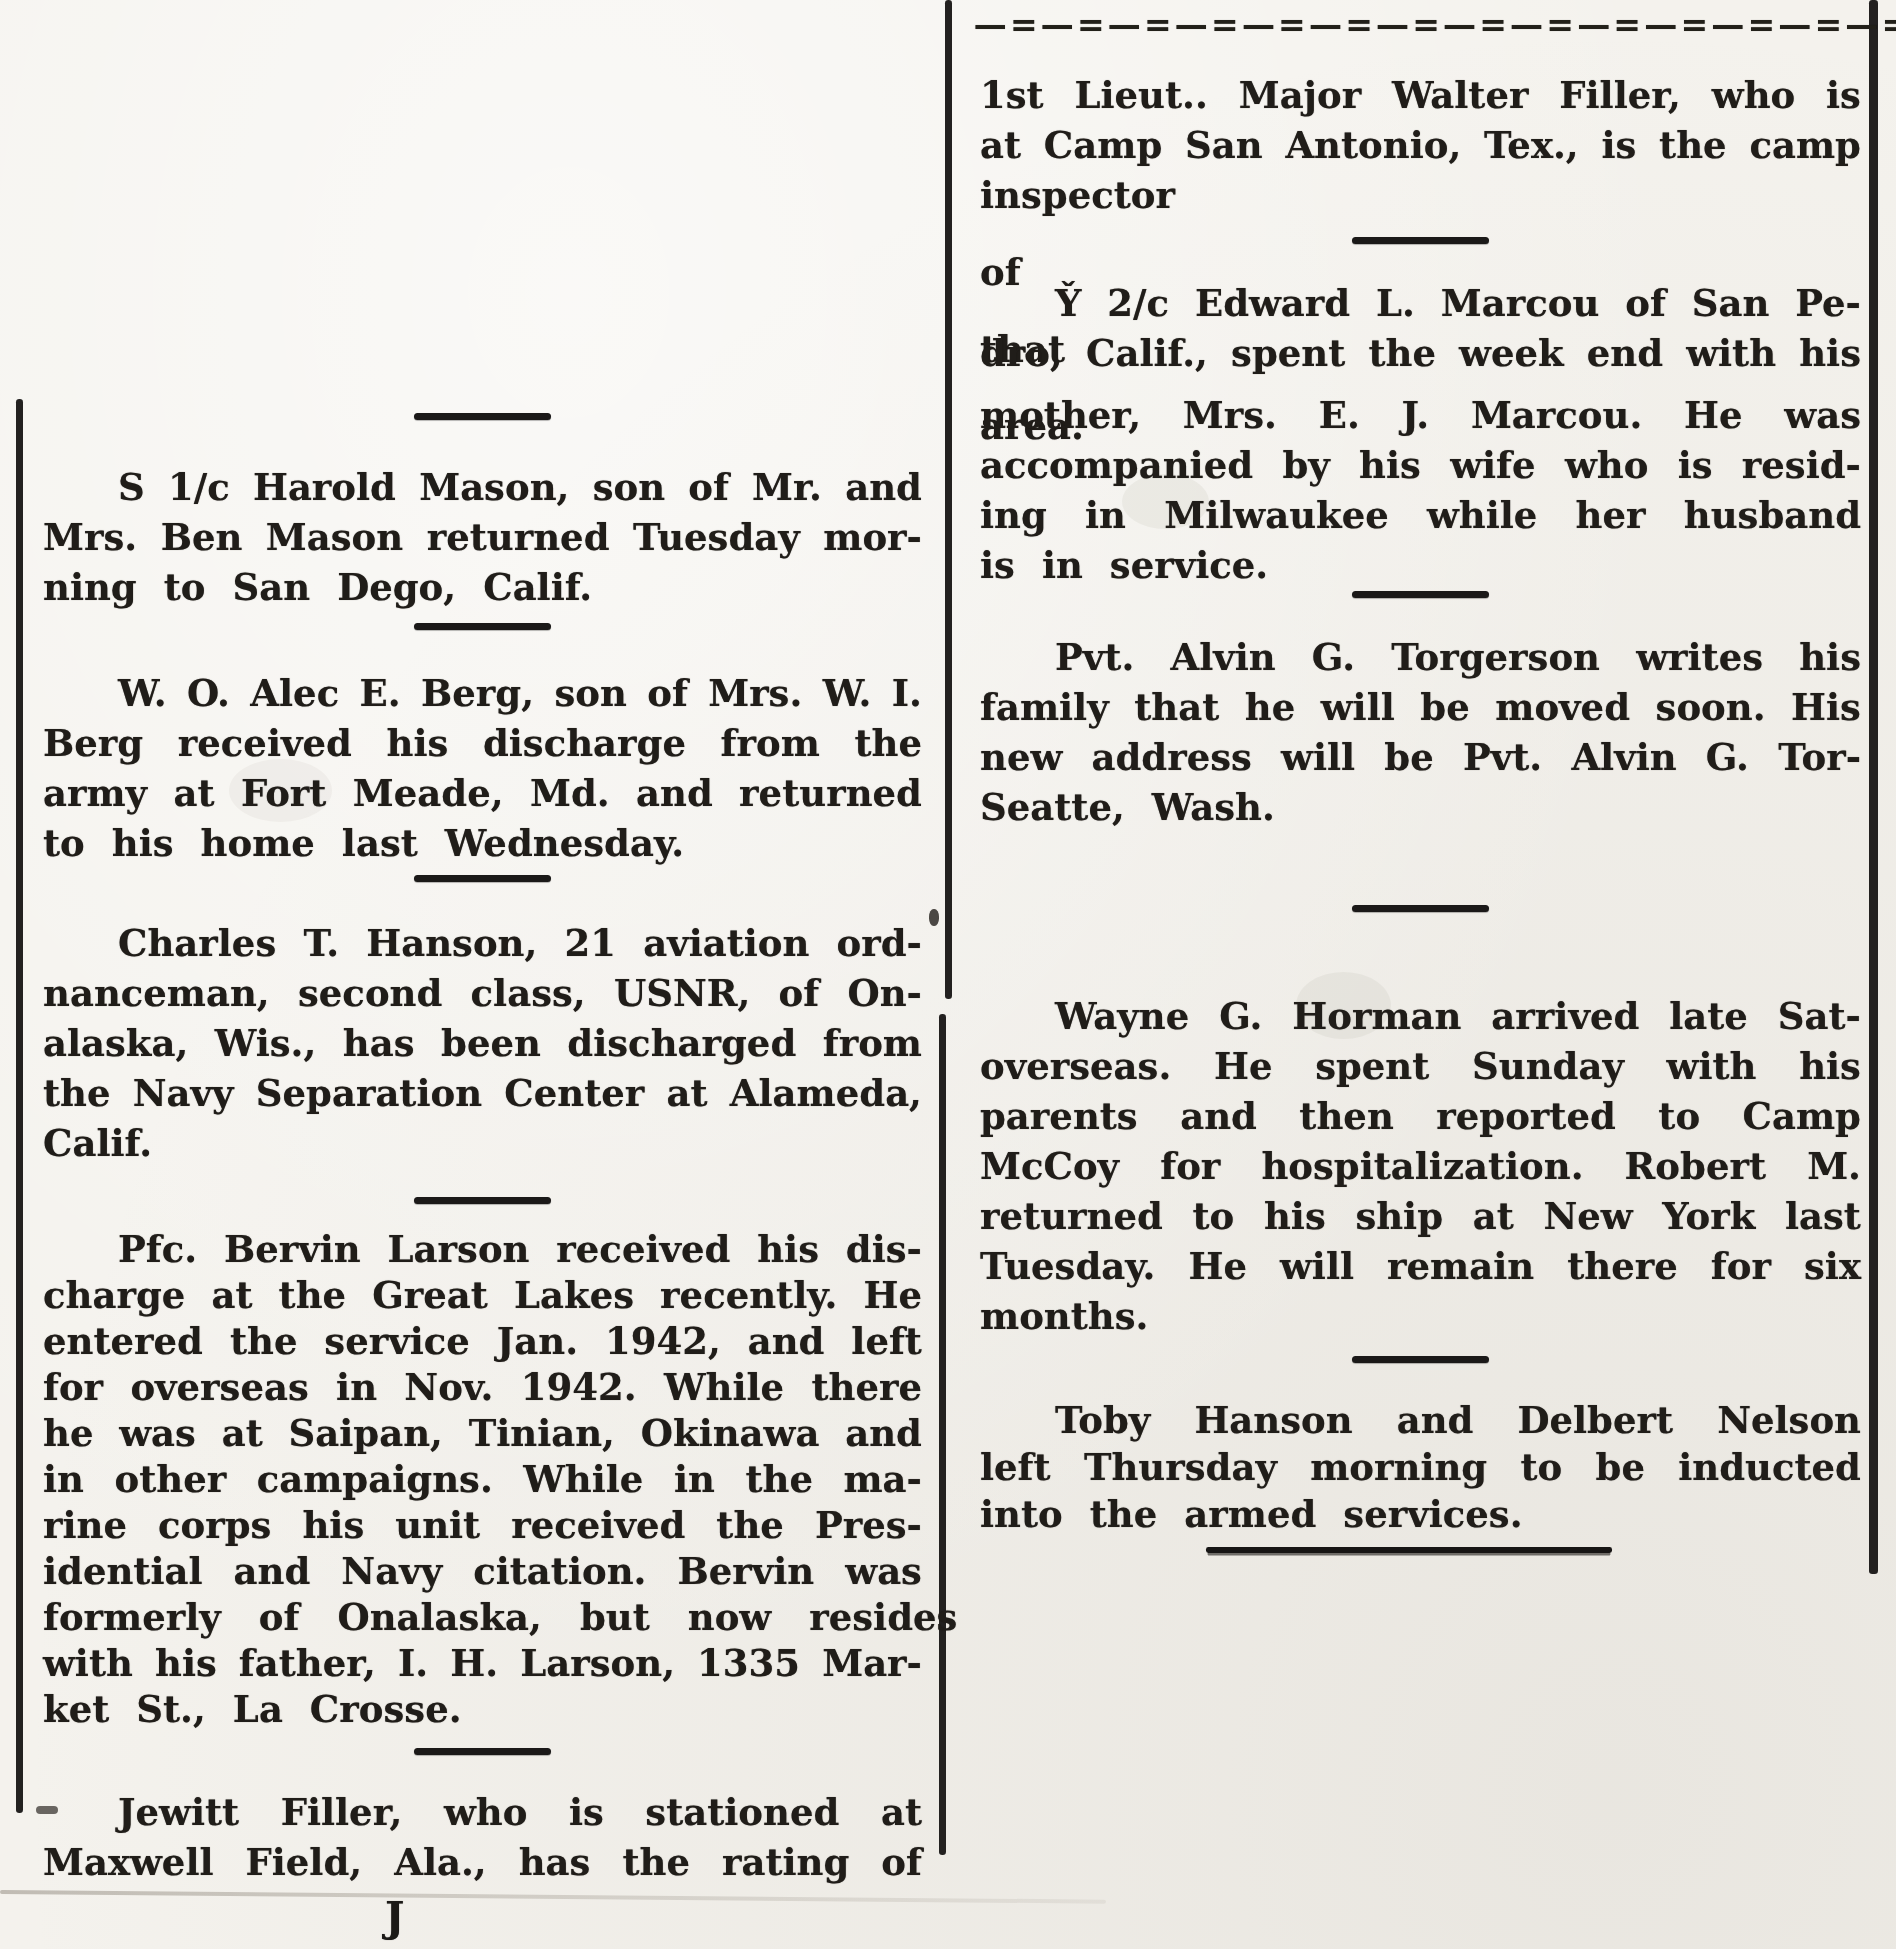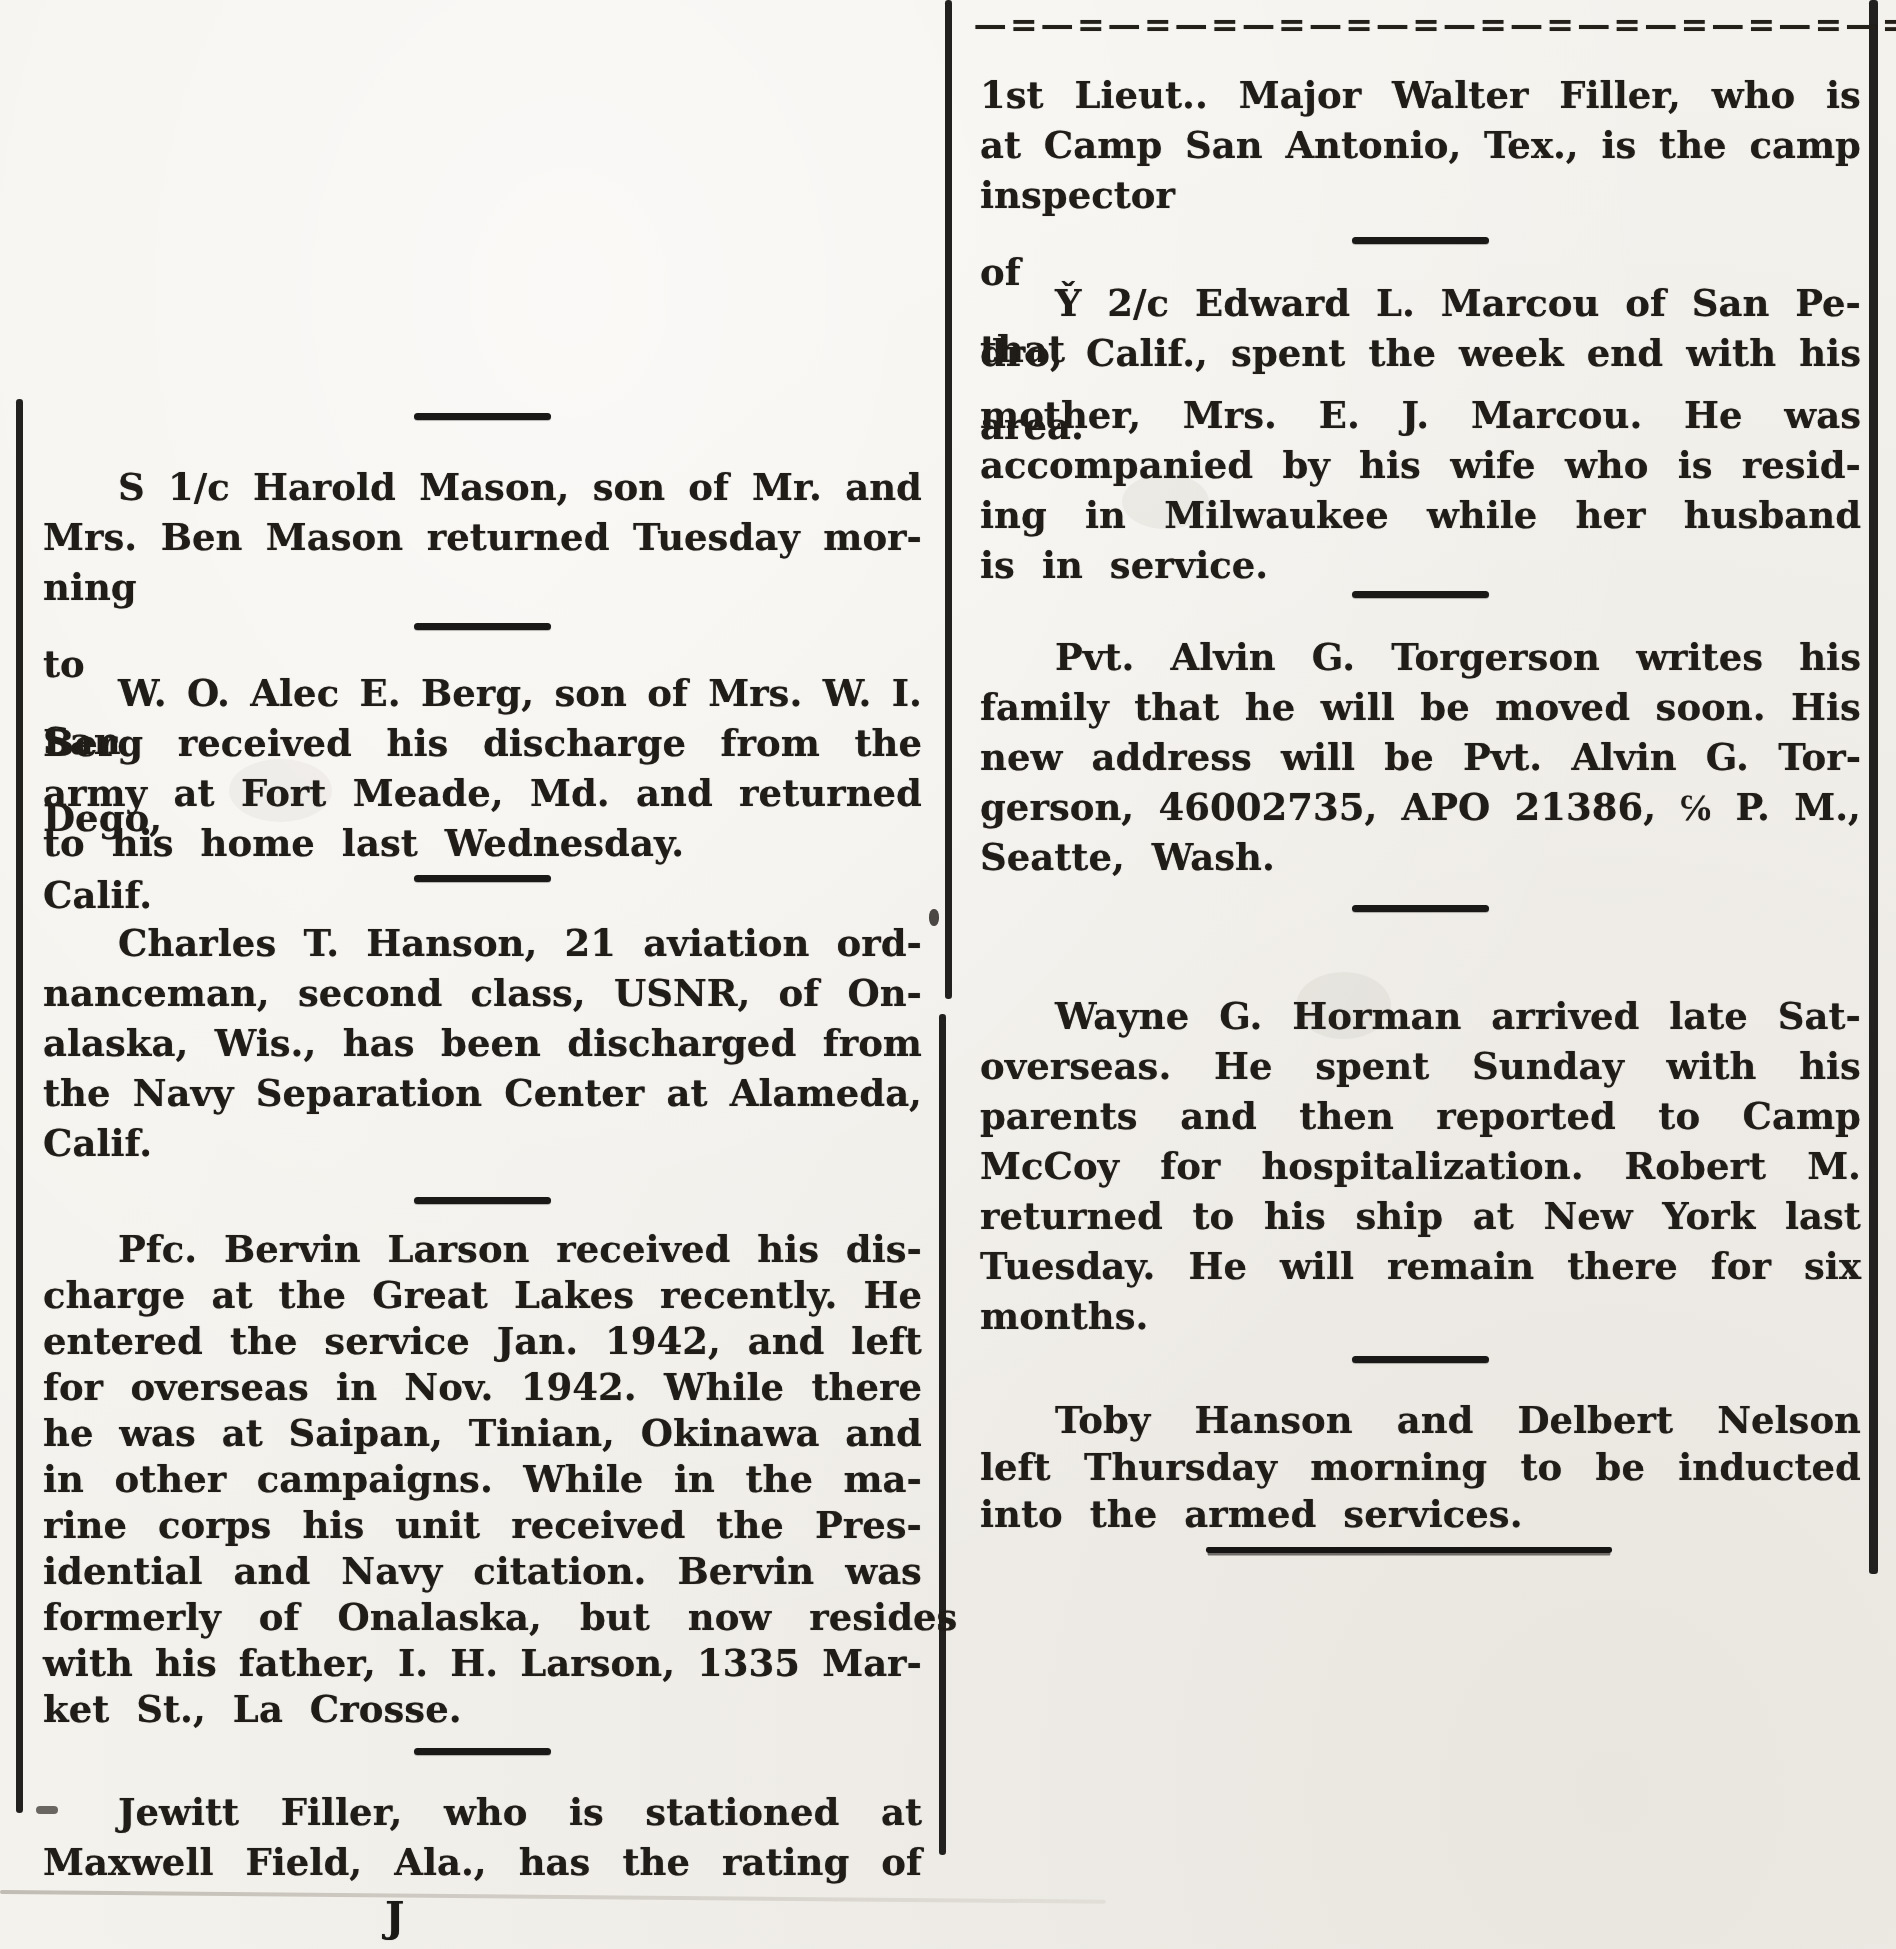--- a/index.html
+++ b/index.html
@@ -86,21 +86,21 @@
           <span>and</span>
         </div>
         <div class="line" style="height: 50px; line-height: 50px;">
           <span>Mrs.</span>
           <span>Ben</span>
           <span>Mason</span>
           <span>returned</span>
           <span>Tuesday</span>
           <span>mor-</span>
         </div>
-        <div class="line lastline" style="height: 50px; line-height: 50px; flex-direction: column;">
+        <div class="line lastline" style="height: 50px; line-height: 50px;">
           <span>ning</span>
           <span>to</span>
           <span>San</span>
           <span>Dego,</span>
           <span>Calif.</span>
         </div>
       </div>
       <div class="item" style="top: 623px;">
         <div class="divider"></div>
       </div>
@@ -413,29 +413,20 @@
         </div>
         <div class="line" style="height: 50px; line-height: 50px;">
           <span>new</span>
           <span>address</span>
           <span>will</span>
           <span>be</span>
           <span>Pvt.</span>
           <span>Alvin</span>
           <span>G.</span>
           <span>Tor-</span>
-        </div>
-        <div class="line" style="height: 50px; line-height: 50px;">
-          <span>gerson,</span>
-          <span>46002735,</span>
-          <span>APO</span>
-          <span>21386,</span>
-          <span>℅</span>
-          <span>P.</span>
-          <span>M.,</span>
         </div>
         <div class="line lastline" style="height: 50px; line-height: 50px;">
           <span>Seatte,</span>
           <span>Wash.</span>
         </div>
       </div>
       <div class="item" style="top: 905px;">
         <div class="divider"></div>
       </div>
       <div class="item para" style="top: 947px;">

